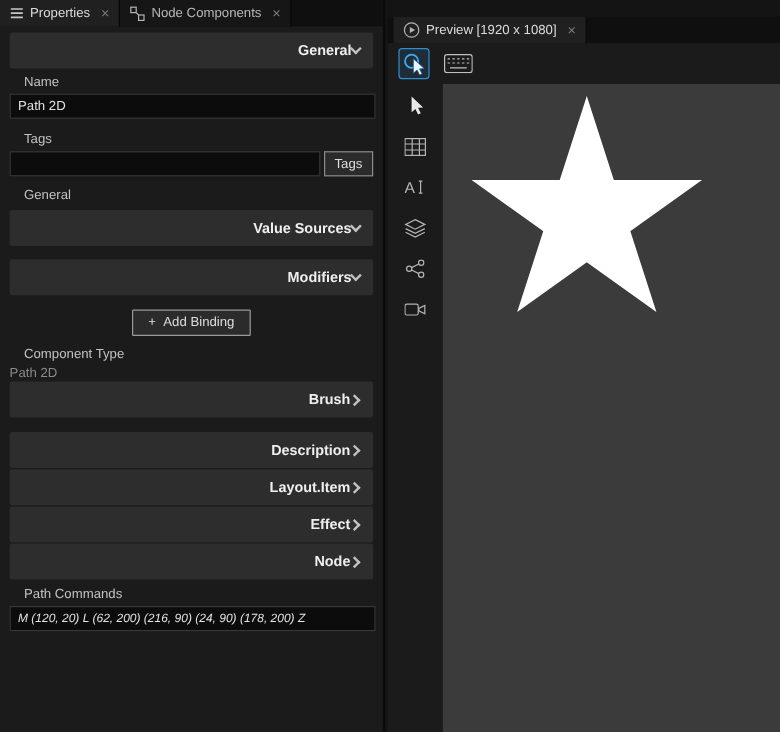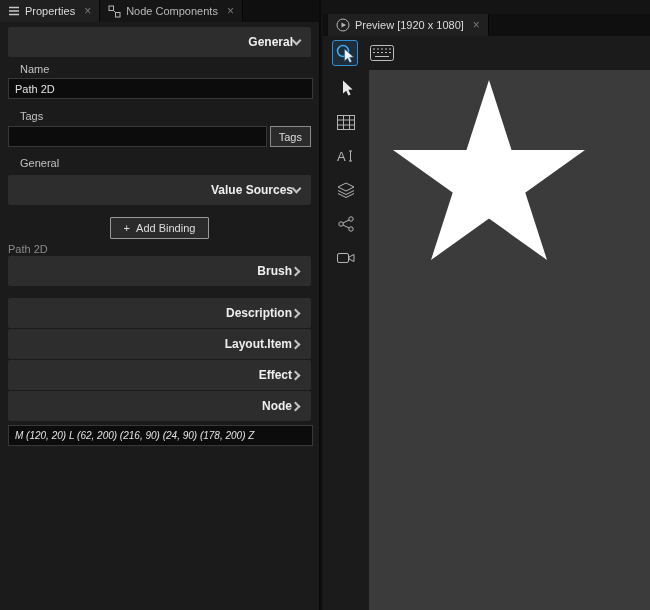--- a/index.html
+++ b/index.html
@@ -78,26 +78,31 @@
       <input class="tinput" value="" style="">
       <button class="btn">Tags</button>
     </div>
 
     <div class="flabel mt10">General</div>
 
     <div class="section-header mt6">
       <span>Value Sources</span>
       <span class="chev down"></span>
     </div>
+    <div class="section-header mt11">
+      <span>Modifiers</span>
+      <span class="chev down"></span>
+    </div>
 
     <button class="btn add-binding">
       <span>+</span>
       <span>Add Binding</span>
     </button>
 
+    <div class="flabel mt9">Component Type</div>
     <div class="value-gray">Path 2D</div>
 
     <div class="section-header mt1">
       <span>Brush</span>
       <span class="chev right"></span>
     </div>
     <div class="section-header mt12">
       <span>Description</span>
       <span class="chev right"></span>
     </div>
@@ -107,20 +112,21 @@
     </div>
     <div class="section-header mt1">
       <span>Effect</span>
       <span class="chev right"></span>
     </div>
     <div class="section-header mt1">
       <span>Node</span>
       <span class="chev right"></span>
     </div>
 
+    <div class="flabel mt6">Path Commands</div>
     <input class="tinput mt4" style="font-size: 10px; font-style: italic;" value="M (120, 20) L (62, 200) (216, 90) (24, 90) (178, 200) Z">
   </div>
 </div>
 
 <div class="right-panel">
   <div class="right-tabbar">
     <div class="tab active preview-tab">
       <svg width="14" height="14" viewBox="0 0 14 14">
           <circle cx="7" cy="7" r="6" stroke="#b5b5b5" fill="none"></circle>
           <path d="M5.5 4.5 L10 7 L5.5 9.5 Z" fill="#b5b5b5"></path>

